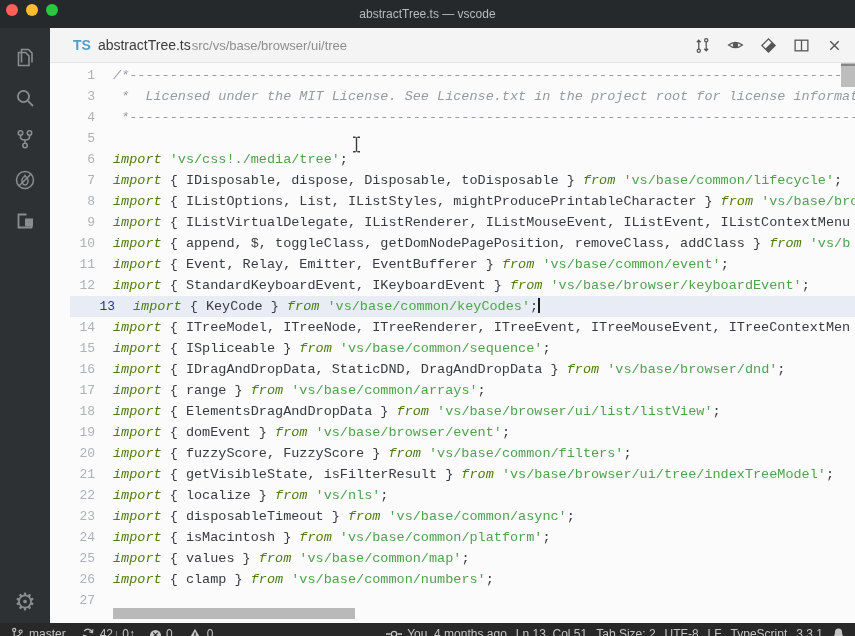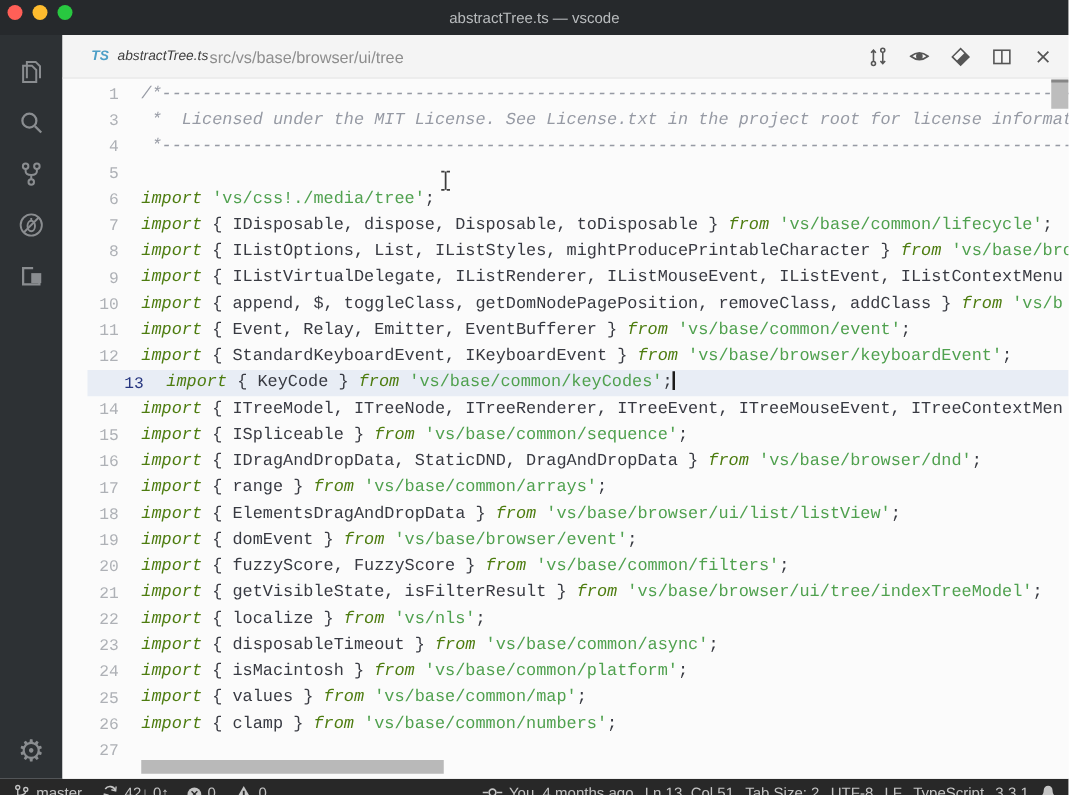--- a/index.html
+++ b/index.html
@@ -18,22 +18,22 @@
   
   .activitybar { width:50px; background:#2d3134; display:flex; flex-direction:column; align-items:center; padding-top:16px; gap:15px; flex:none; }
   .ab-item { width:26px; height:26px; display:flex; align-items:center; justify-content:center; cursor:pointer; }
   .ab-gear { margin-top:auto; margin-bottom:8px; font-size:24px; color:#8a8d90; line-height:1; }
 
   
   .main { flex:1; display:flex; flex-direction:column; min-width:0; }
 
   
   .tabbar { height:35px; background:#f4f4f4; border-bottom:1px solid #e4e4e4; display:flex; align-items:center; padding:0 12px 0 23px; }
-  .ts-badge { color:#4d9fc7; font-weight:bold; font-size:11px; margin-right:7px;font-style:italic; }
-  .tab-filename { color:#3c3c3c; font-size:11px;font-style:italic; }
+  .ts-badge { color:#4d9fc7; font-weight:bold; font-size:14px; margin-right:7px; }
+  .tab-filename { color:#3c3c3c; font-size:14px; }
   .tab-path { color:#8e8e8e; font-size:13px; margin-left:1px; }
   .tab-actions { margin-left:auto; display:flex; align-items:center; gap:16px; }
   .tab-action { width:17px; height:17px; display:flex; align-items:center; justify-content:center; cursor:pointer; }
 
   
   .editor { position:relative; flex:1; background:#fbfbfb; overflow:hidden; font-family:"Liberation Mono", monospace; font-size:13.5px; }
   .code { padding-top:2px; }
   .line { height:21px; line-height:21px; white-space:pre; position:relative; }
   .line.active { background:#e8edf5;margin-left:20px; }
   .ln { display:inline-block; width:45px; text-align:right; color:#aeb1b6; font-size:13px; vertical-align:top; }

